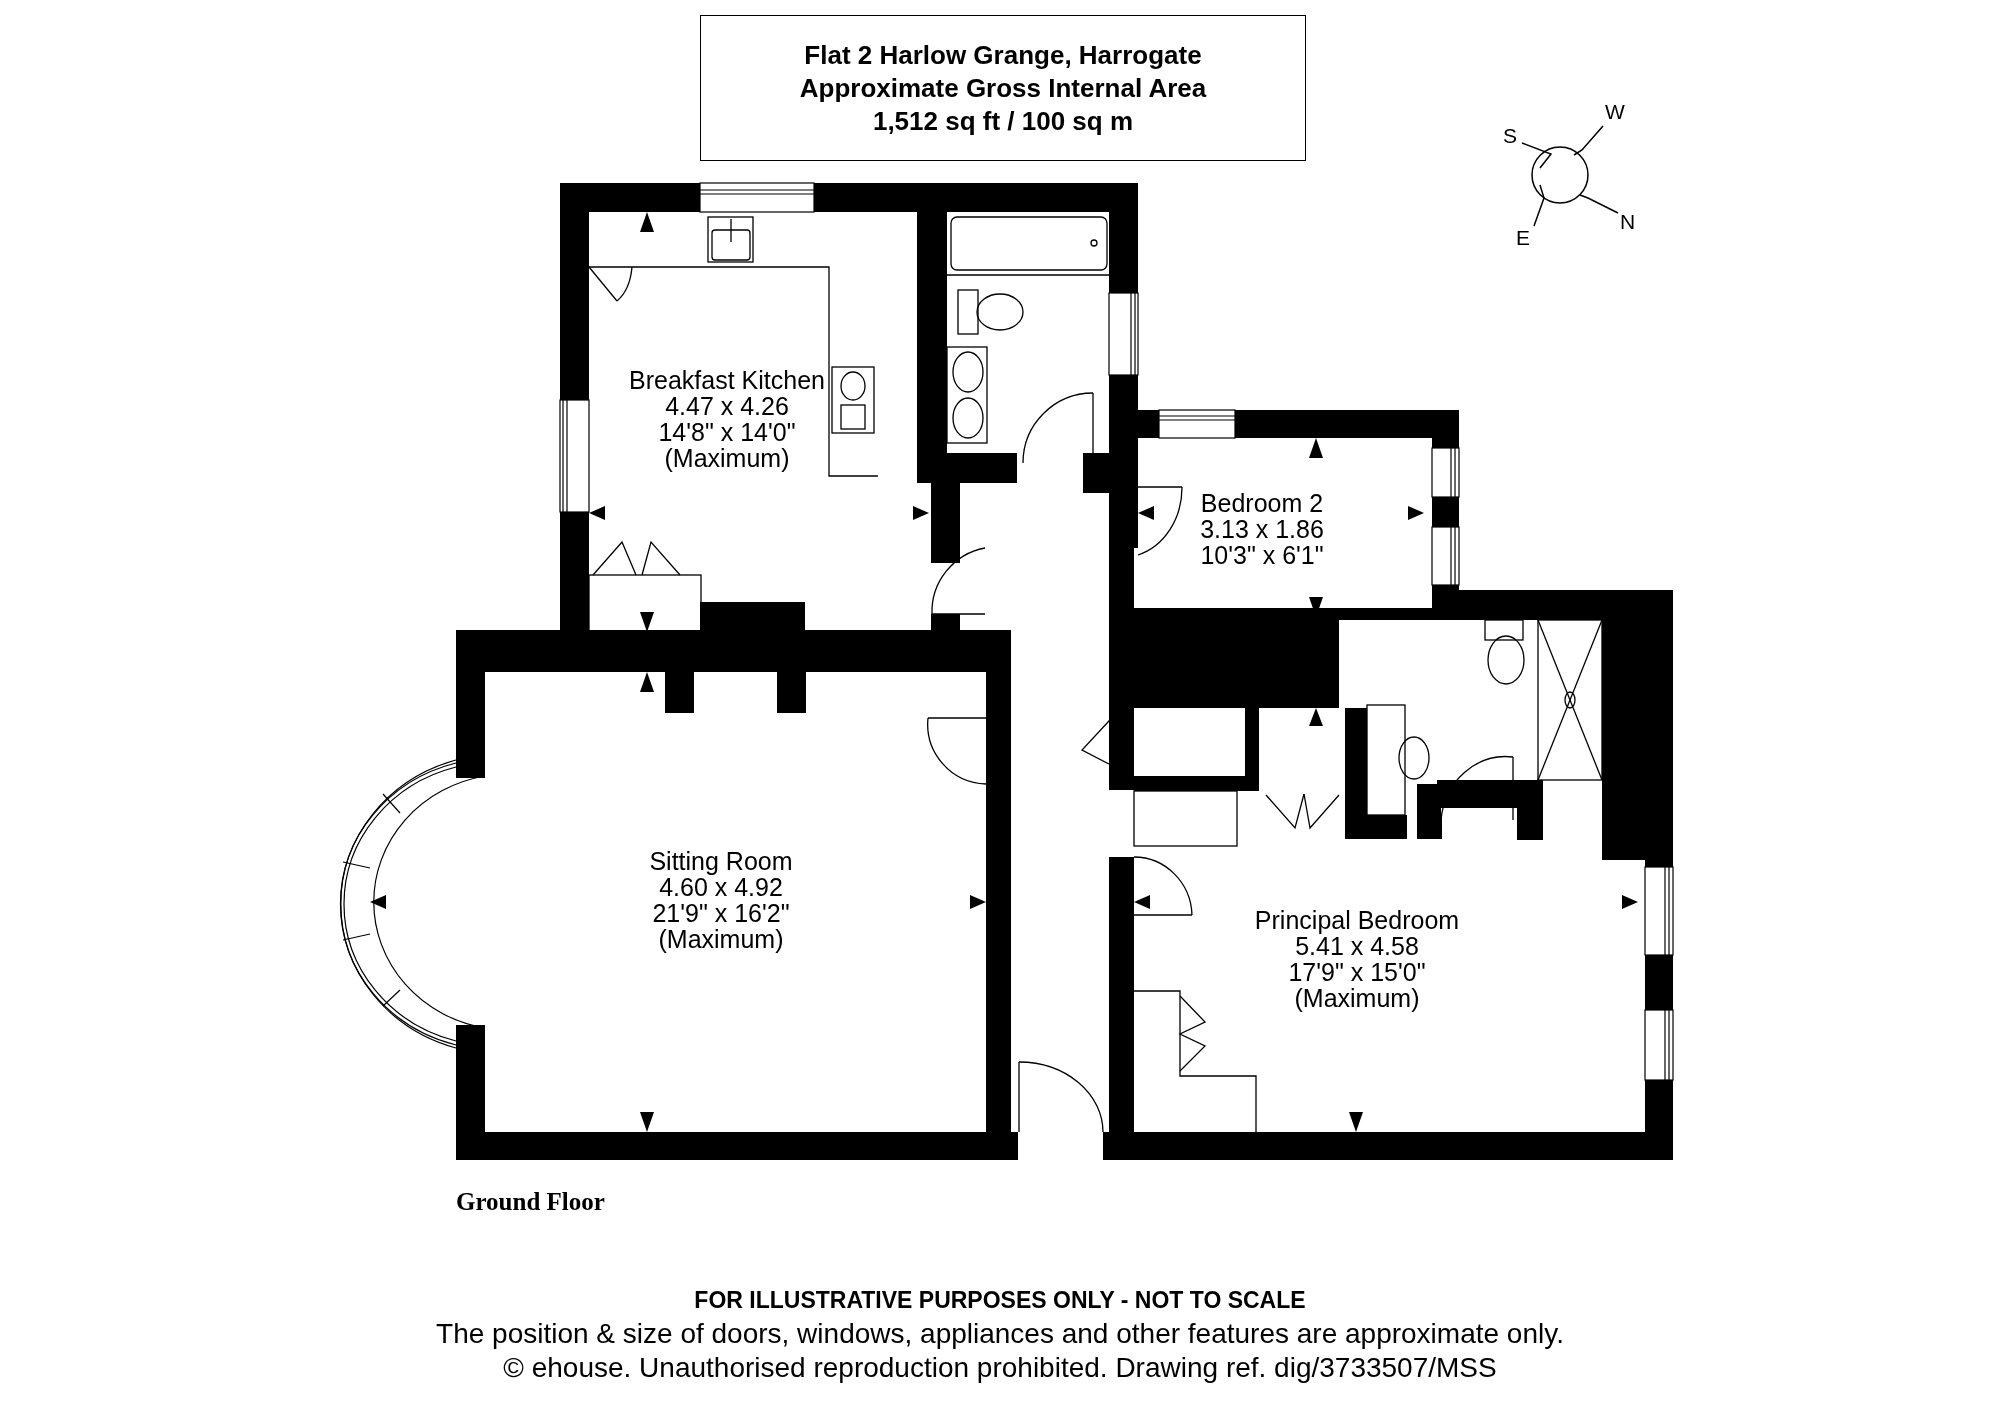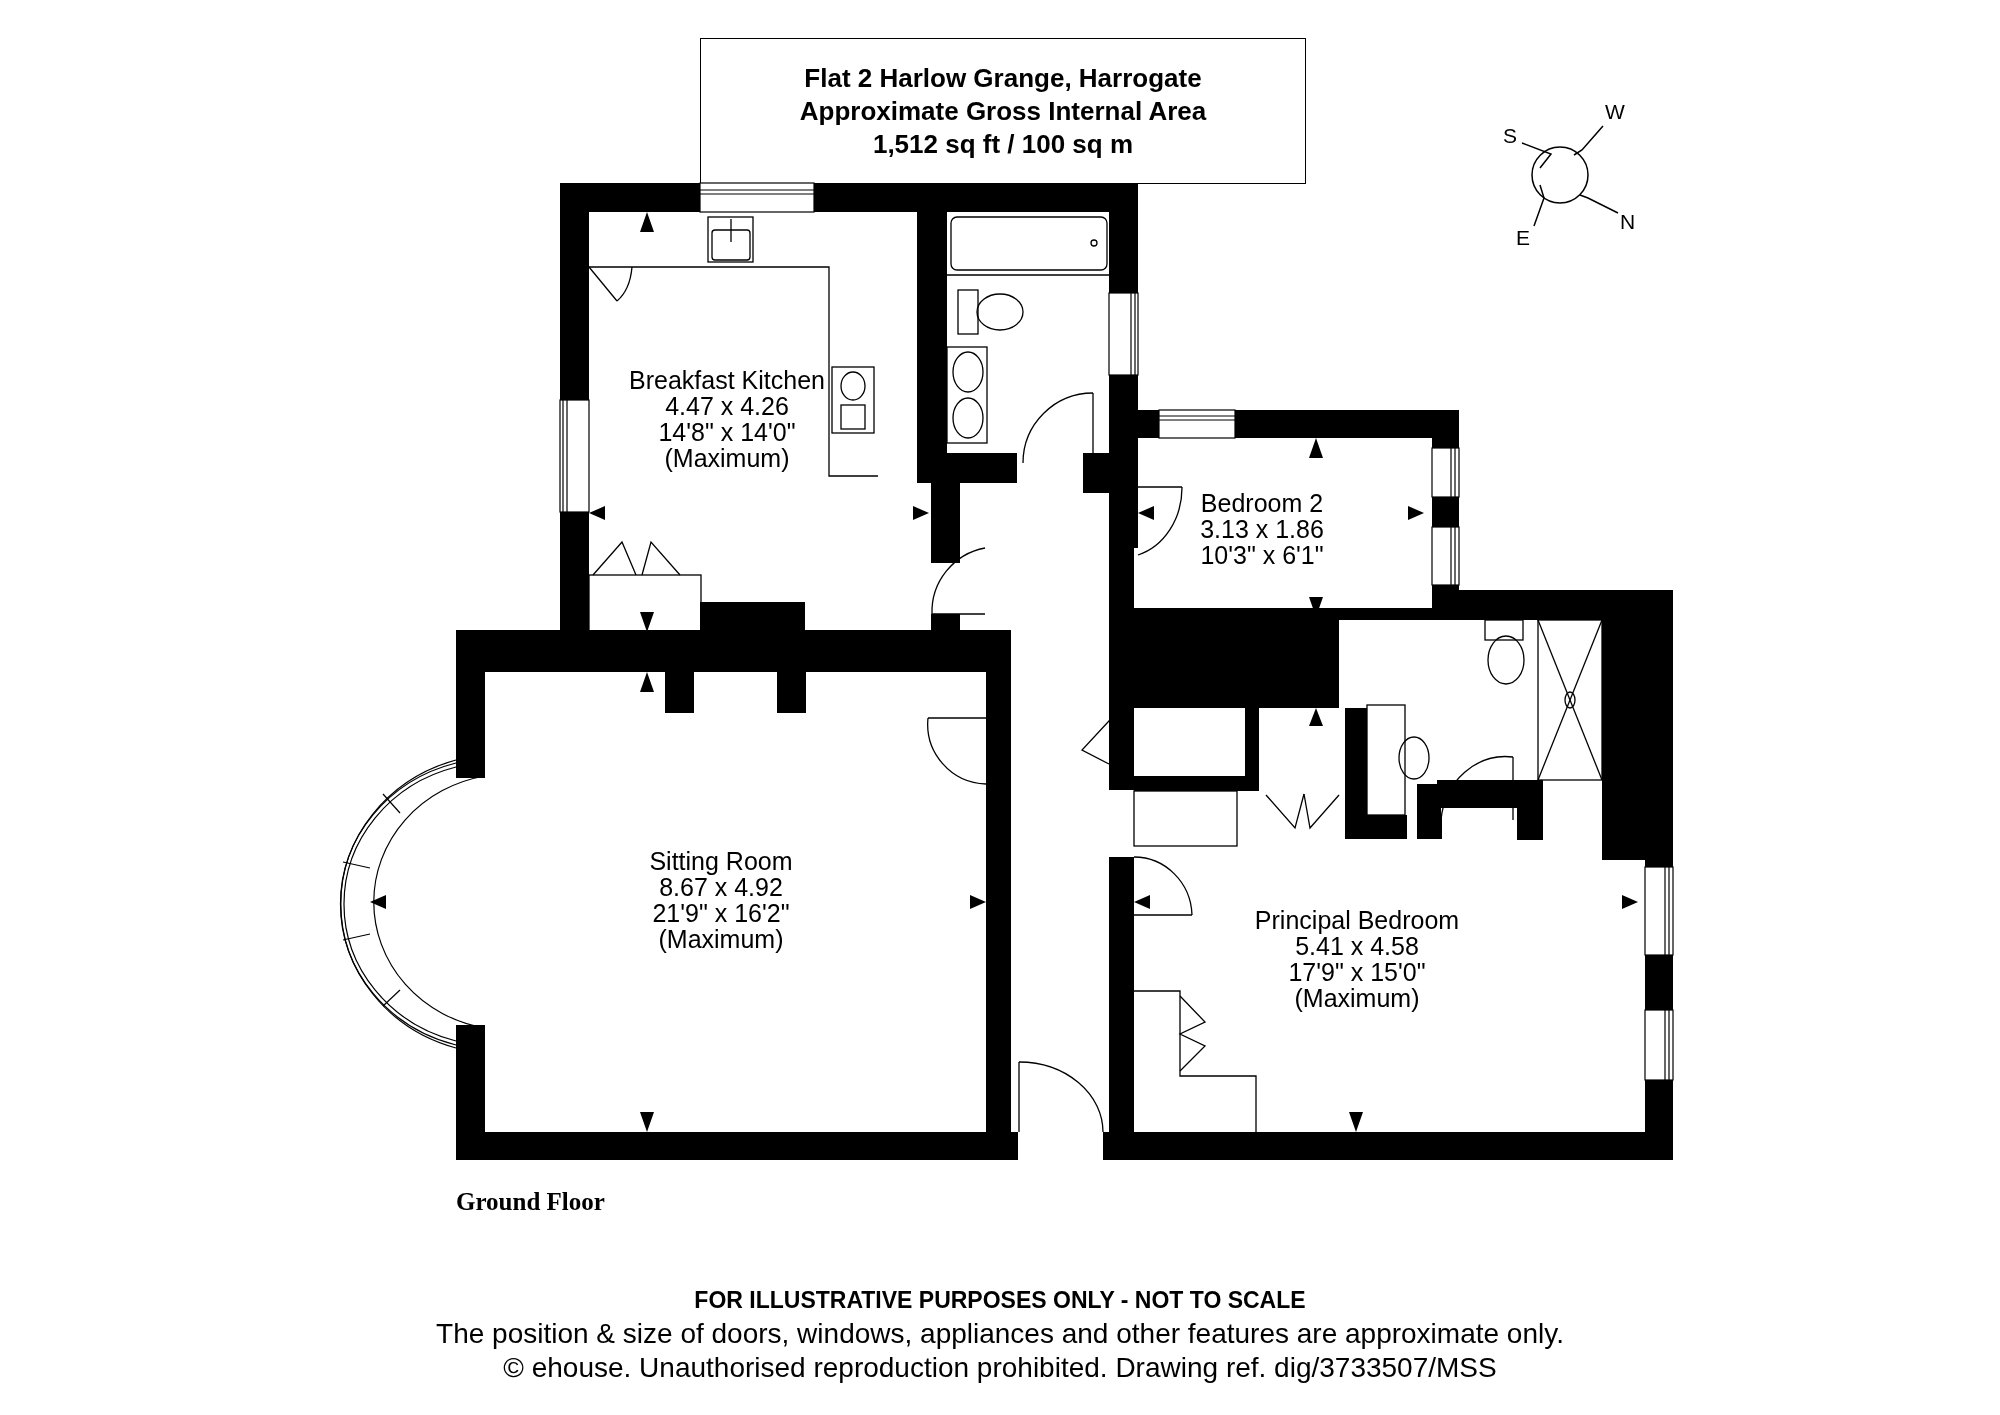--- a/index.html
+++ b/index.html
@@ -1,20 +1,20 @@
 <!DOCTYPE html>
 <html><head>
 <meta charset="utf-8">
 <style>
   html, body { margin: 0; padding: 0; background: #ffffff; }
   body { width: 2000px; height: 1415px; position: relative; overflow: hidden;
          font-family: "Liberation Sans", "DejaVu Sans", sans-serif; color: #000; }
   .title-box { position: absolute; left: 700px; top: 15px; width: 606px; height: 146px;
                border: 1.5px solid #000; box-sizing: border-box; text-align: center;
-               display: flex; flex-direction: column; justify-content: center; margin-top: 23px; }
+               display: flex; flex-direction: column; justify-content: center; }
   .title-box div { font-weight: bold; font-size: 26px; line-height: 33px; }
   svg.plan { position: absolute; left: 0; top: 0; }
   .room-label { position: absolute; text-align: center; font-size: 25px; line-height: 26px;
                 transform: translateX(-50%); white-space: nowrap; }
   .floor-label { position: absolute; left: 456px; top: 1188px; font-weight: bold; font-size: 25px; font-family: Liberation Serif, serif; }
   .disclaimer { position: absolute; left: 0; width: 2000px; top: 1283px; text-align: center; }
   .disclaimer .d1 { font-weight: bold; font-size: 23px; line-height: 34px; }
   .disclaimer .d2, .disclaimer .d3 { font-size: 28px; line-height: 34px; }
   .compass-letter { position: absolute; font-size: 21px; }
 </style>
@@ -219,21 +219,21 @@
   <div>14'8" x 14'0"</div>
   <div>(Maximum)</div>
 </div>
 <div class="room-label" style="left:1262px;top:490px;">
   <div>Bedroom 2</div>
   <div>3.13 x 1.86</div>
   <div>10'3" x 6'1"</div>
 </div>
 <div class="room-label" style="left:721px;top:848px;">
   <div>Sitting Room</div>
-  <div>8.67 x 4.92</div>
+  <div>4.60 x 4.92</div>
   <div>21'9" x 16'2"</div>
   <div>(Maximum)</div>
 </div>
 <div class="room-label" style="left:1357px;top:907px;">
   <div>Principal Bedroom</div>
   <div>5.41 x 4.58</div>
   <div>17'9" x 15'0"</div>
   <div>(Maximum)</div>
 </div>
 

